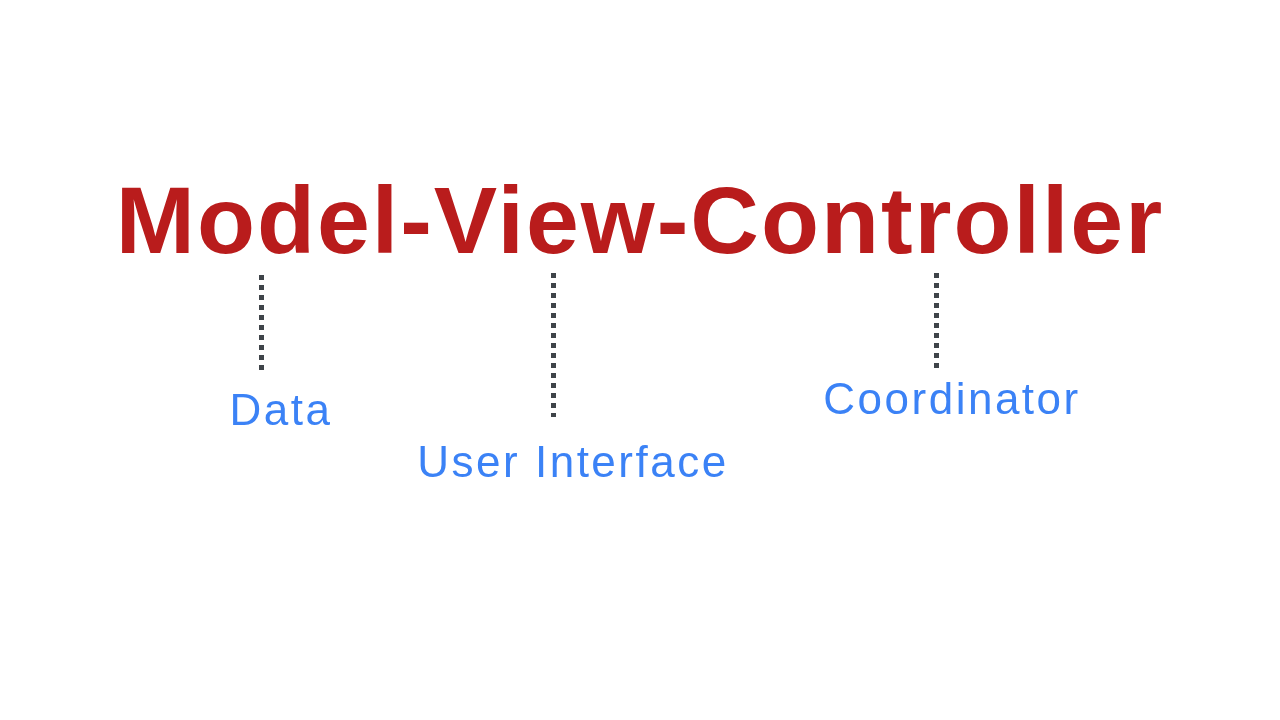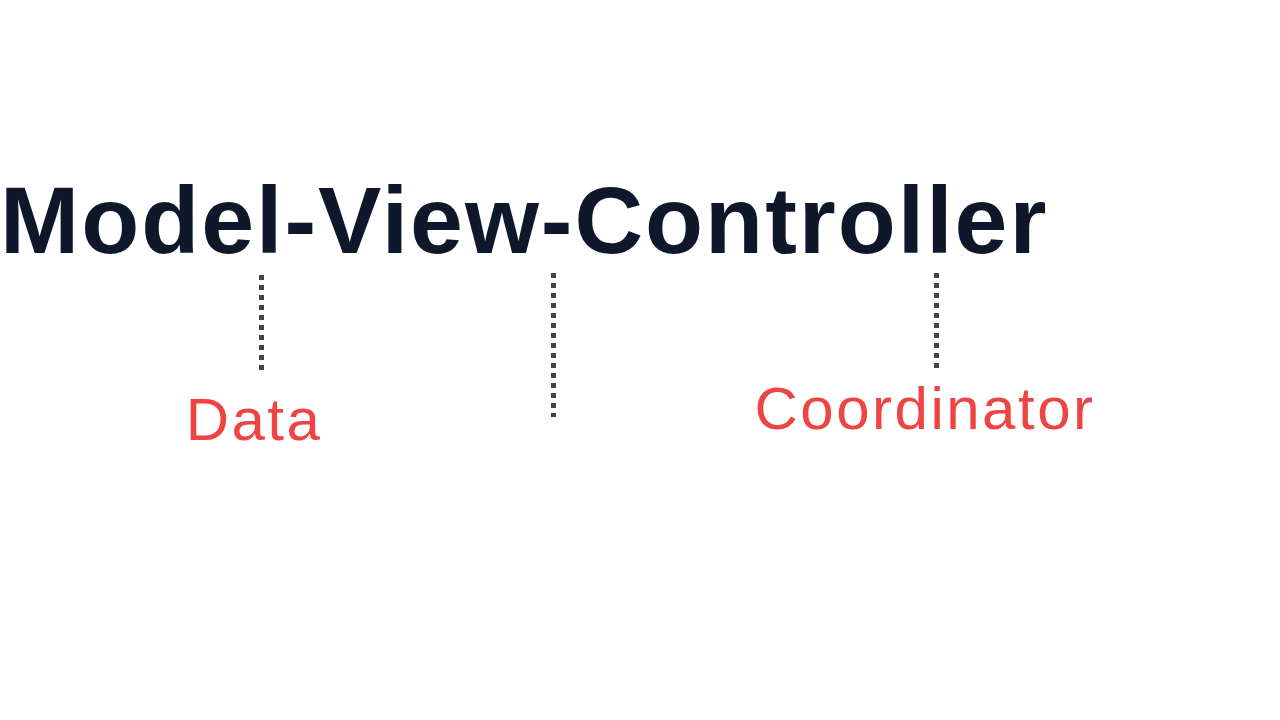--- a/index.html
+++ b/index.html
@@ -13,60 +13,62 @@
     height: 720px;
     background: #ffffff;
     overflow: hidden;
     font-family: "Liberation Sans", sans-serif;
   }
   .title {
     position: absolute;
     top: 165px;
     left: 0;
     width: 1280px;
-    text-align: left;
+    text-align: center;
     font-size: 95px;
     line-height: 110px;
     font-weight: 700;
     letter-spacing: 2px;
-    color: #0f172a;
+    color: #b91c1c;
     white-space: nowrap;
   }
   .connector {
     position: absolute;
     width: 5px;
     background-image: repeating-linear-gradient(
       to bottom,
       #3f4449 0px, #3f4449 5px,
       transparent 5px, transparent 10px
     );
   }
   .connector.model      { left: 259px; top: 275px; height: 95px;  }
   .connector.view       { left: 551px; top: 273px; height: 144px; }
   .connector.controller { left: 934px; top: 273px; height: 98px;  }
   .label {
     position: absolute;
     transform: translateX(-50%);
-    font-size: 60px;
+    font-size: 44px;
     font-weight: 400;
     letter-spacing: 2.5px;
-    color: #ef4444;
+    color: #3b82f6;
     white-space: nowrap;
+    margin-left: 27px;
   }
   .label.model      { left: 254px; top: 385px; }
   .label.view       { left: 546px; top: 437px; }
   .label.controller { left: 925px; top: 374px; }
 </style>
 </head>
 <body>
 
 <div class="slide">
 
   <div class="title">Model-View-Controller</div>
 
   <div class="connector model"></div>
   <div class="connector view"></div>
   <div class="connector controller"></div>
 
   <div class="label model">Data</div>
+  <div class="label view">User Interface</div>
   <div class="label controller">Coordinator</div>
 
 </div>
 
 </body></html>

